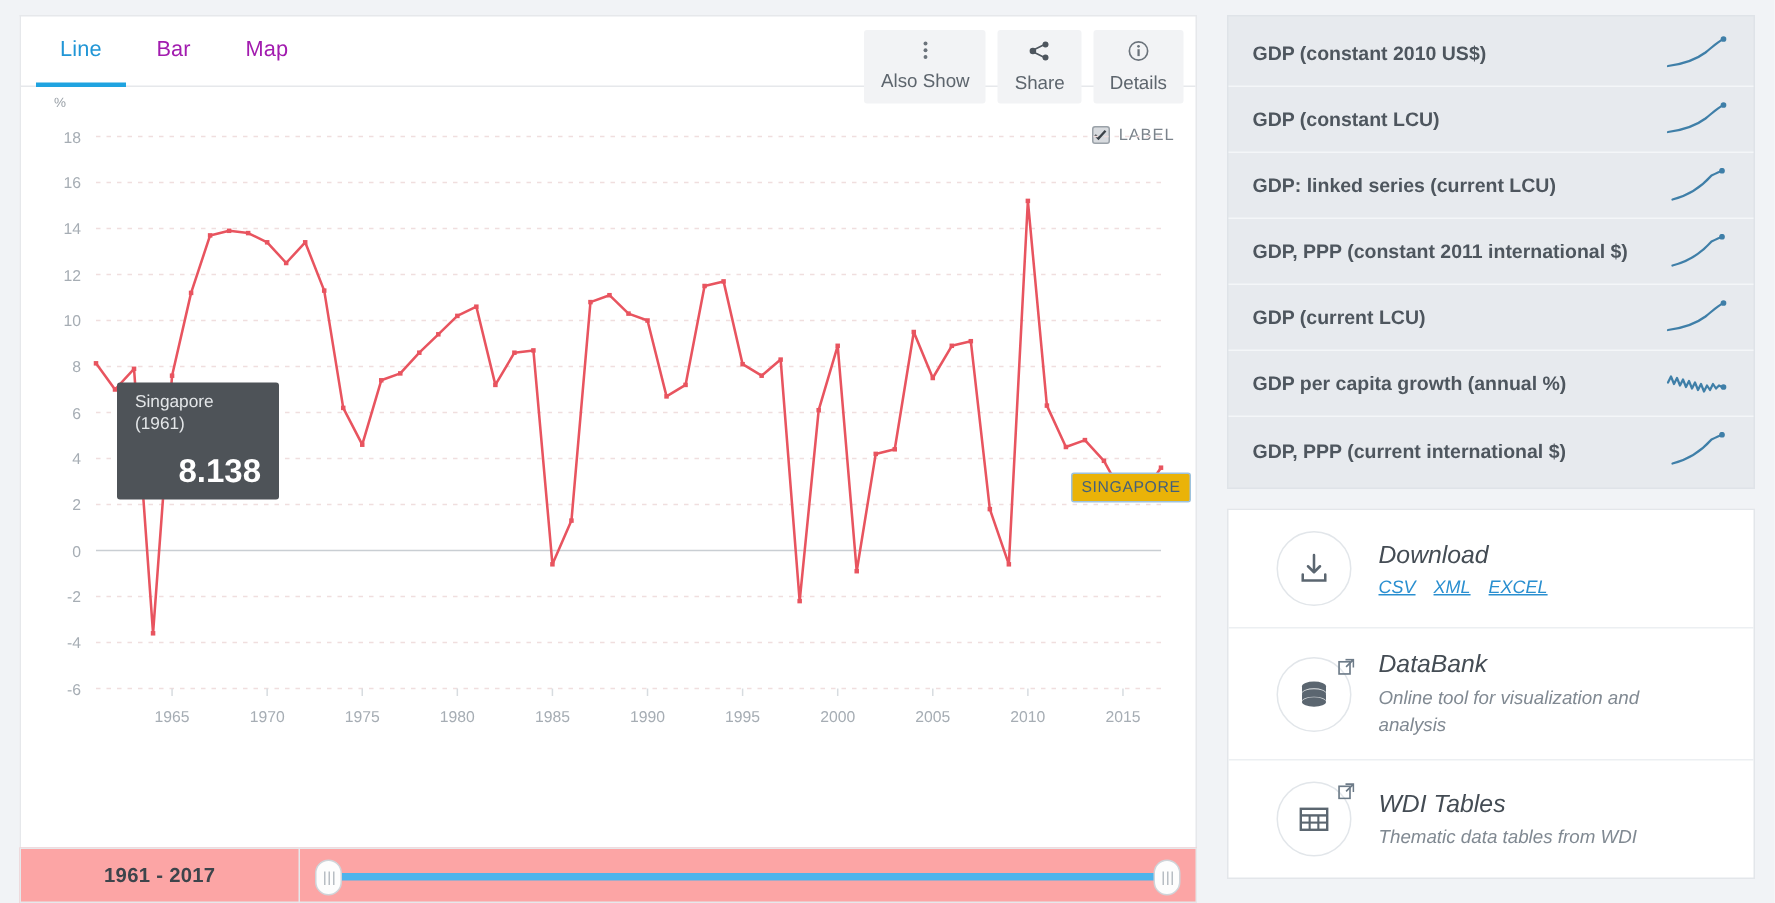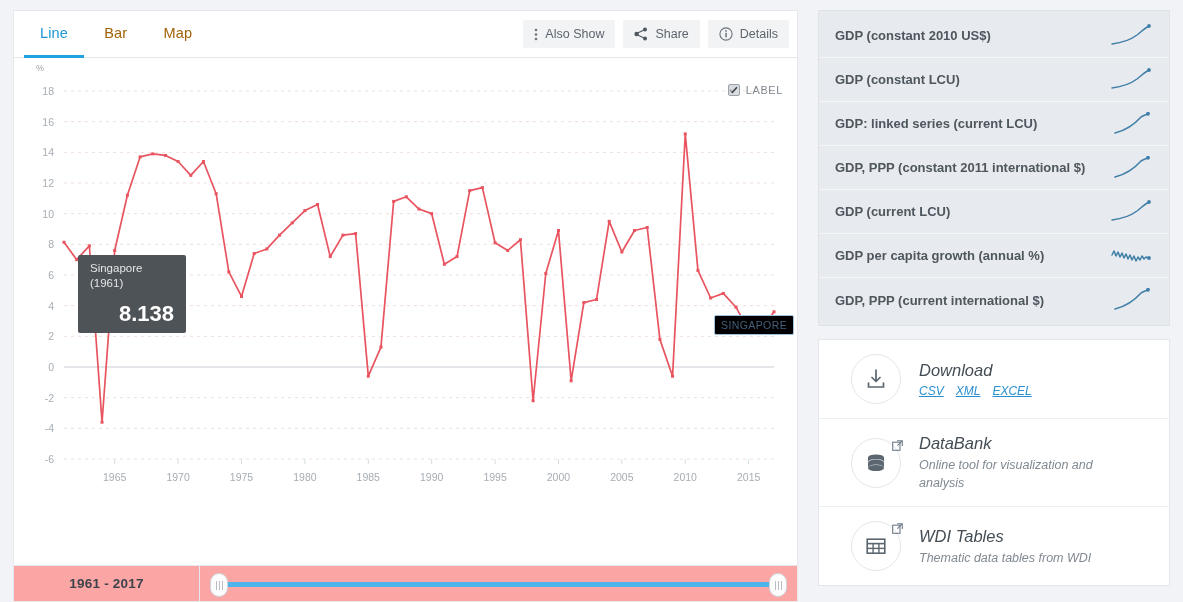--- a/index.html
+++ b/index.html
@@ -20,33 +20,33 @@
     border: 1px solid #e6e8eb;
     border-bottom: none;
   }
   .tabbar {
     position: relative; height: 47px;
     border-bottom: 1px solid #e6e8eb;
     padding-left: 10px;
   }
   .tab {
     display: inline-block;
-    font-size: 14.5px; color: #a16207;
+    font-size: 14.5px; color: #a21caf;
     padding: 14px 16px 0 16px;
     height: 47px; cursor: pointer;
     letter-spacing: .1px;
   }
   .tab.active { color: #2196d6; border-bottom: 3px solid #1fa3e0; }
 
   .toolbar { position: absolute; right: 8px; top: 9px; display: flex; gap: 8px; }
   .tbtn {
     display: flex; align-items: center; gap: 7px;
     background: #f2f3f5; border: none; border-radius: 2px;
     padding: 7px 11px; font-size: 12.5px; color: #5d656d;
-    cursor: pointer; font-family: "Liberation Sans", sans-serif;
+    cursor: pointer; font-family: "Liberation Sans", sans-serif; flex-direction: column;
   }
   .tbtn svg { display: block; }
 
   .label-toggle {
     position: absolute; right: 14px; top: 73px;
     display: flex; align-items: center; gap: 6px;
     font-size: 11px; color: #7b838b; letter-spacing: .6px;
     cursor: pointer;
   }
   .cbox {
@@ -64,21 +64,21 @@
     position: absolute; left: 64px; top: 196px;
     background: #4e5358; color: #fff;
     padding: 6px 12px 9px 12px; border-radius: 2px;
     width: 108px;
   }
   .tooltip .t1 { font-size: 11.5px; color: #e3e6e8; line-height: 15px; }
   .tooltip .t2 { font-size: 22px; font-weight: bold; line-height: 21px; margin-top: 12px; text-align: right; }
 
   .series-badge {
     position: absolute; left: 700px; top: 304px;
-    background: #000000; border: 1px solid #9dc2dd; border-radius: 2px;
+    background: #eab308; border: 1px solid #9dc2dd; border-radius: 2px;
     color: #44607a; font-size: 10.5px; letter-spacing: .4px;
     padding: 3px 6px;
   }
 
   
   .range-bar {
     position: absolute; left: 13px; top: 565px;
     width: 785px; height: 37px;
     background: #fca5a5; border: 1px solid #e6e8eb;
     display: flex; align-items: center;

